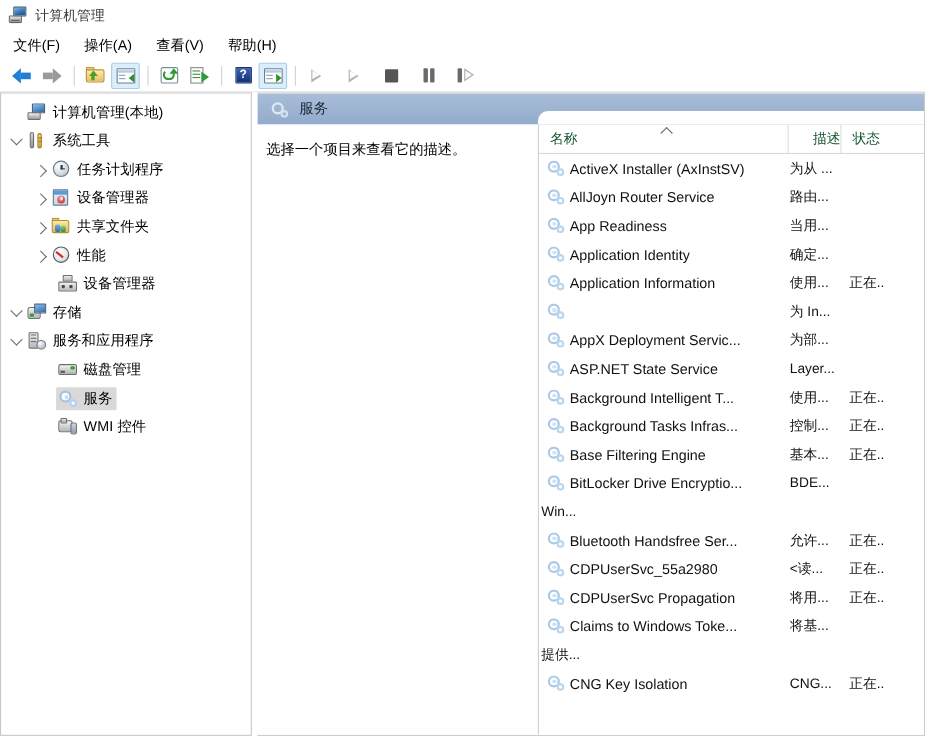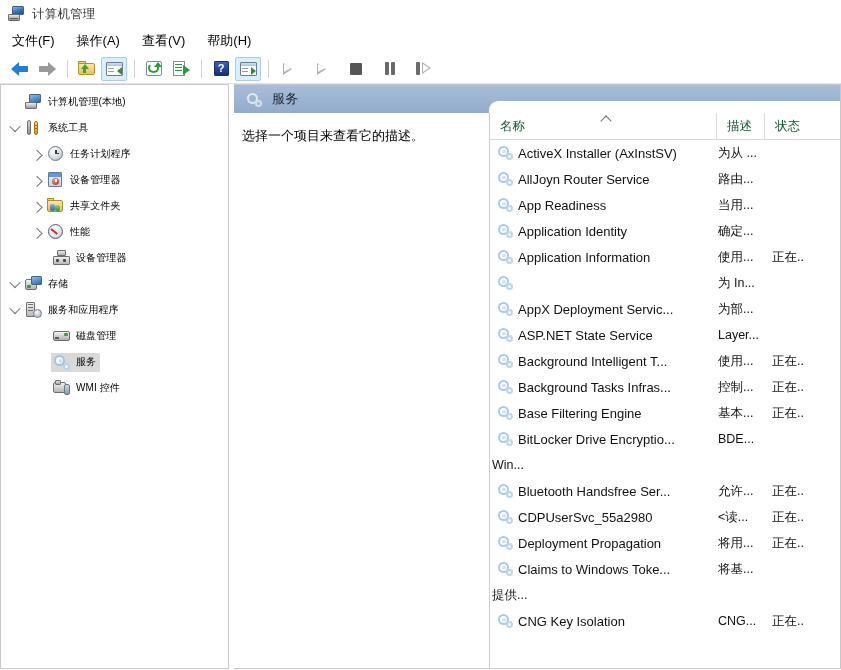--- a/index.html
+++ b/index.html
@@ -273,21 +273,21 @@
     padding-left: 6px;
     white-space: nowrap;
     cursor: default;
   }
   .tnode .twist {
     width: 16px; flex:0 0 16px;
     display:flex;align-items:center;justify-content:center;
     color:#6d6d6d; font-size:11px;
   }
   .tnode .tlabel {
-    font-size: 10px;
+    font-size: 13px;
     color:#000;
     margin-left: 6px;
     letter-spacing:.1px;
   }
   .tnode .ticon {
     width:17px; height:16px; flex:0 0 17px;
     position:relative;
   }
   .tnode.sel .tlabel-wrap {
     background:#d9d9d9;
@@ -470,21 +470,21 @@
   }
   .lhead .hc {
     display:flex;align-items:center;
     font-size:12.5px; color:#14532d;
     padding-left:10px;
     box-sizing:border-box;
     position:relative;
   }
   .lhead .hc + .hc { border-left:1px solid #dcdcdc; }
   .hc-name { flex:0 0 226px; }
-  .hc-desc { flex:0 0 48px; }
+  .hc-desc { flex:0 0 48px;justify-content:flex-end; }
   .hc-state{ flex:1 1 auto; }
   .sortmark {
     position:absolute;
     left:112px; top:4px;
     width:7px;height:7px;
     border-left:1.4px solid #6f6f6f;
     border-top:1.4px solid #6f6f6f;
     transform: rotate(45deg);
   }
 
@@ -993,21 +993,21 @@
               </div>
               <div class="c-desc">&lt;读...</div>
               <div class="c-state">正在..</div>
             </div>
             <div class="lrow">
               <div class="c-name">
                 <span class="svcico">
                   <span class="g1"></span>
                   <span class="g2"></span>
                 </span>
-                <span class="nm">Deployment Propagation</span>
+                <span class="nm">CDPUserSvc Propagation</span>
               </div>
               <div class="c-desc">将用...</div>
               <div class="c-state">正在..</div>
             </div>
             <div class="lrow">
               <div class="c-name">
                 <span class="svcico">
                   <span class="g1"></span>
                   <span class="g2"></span>
                 </span>

